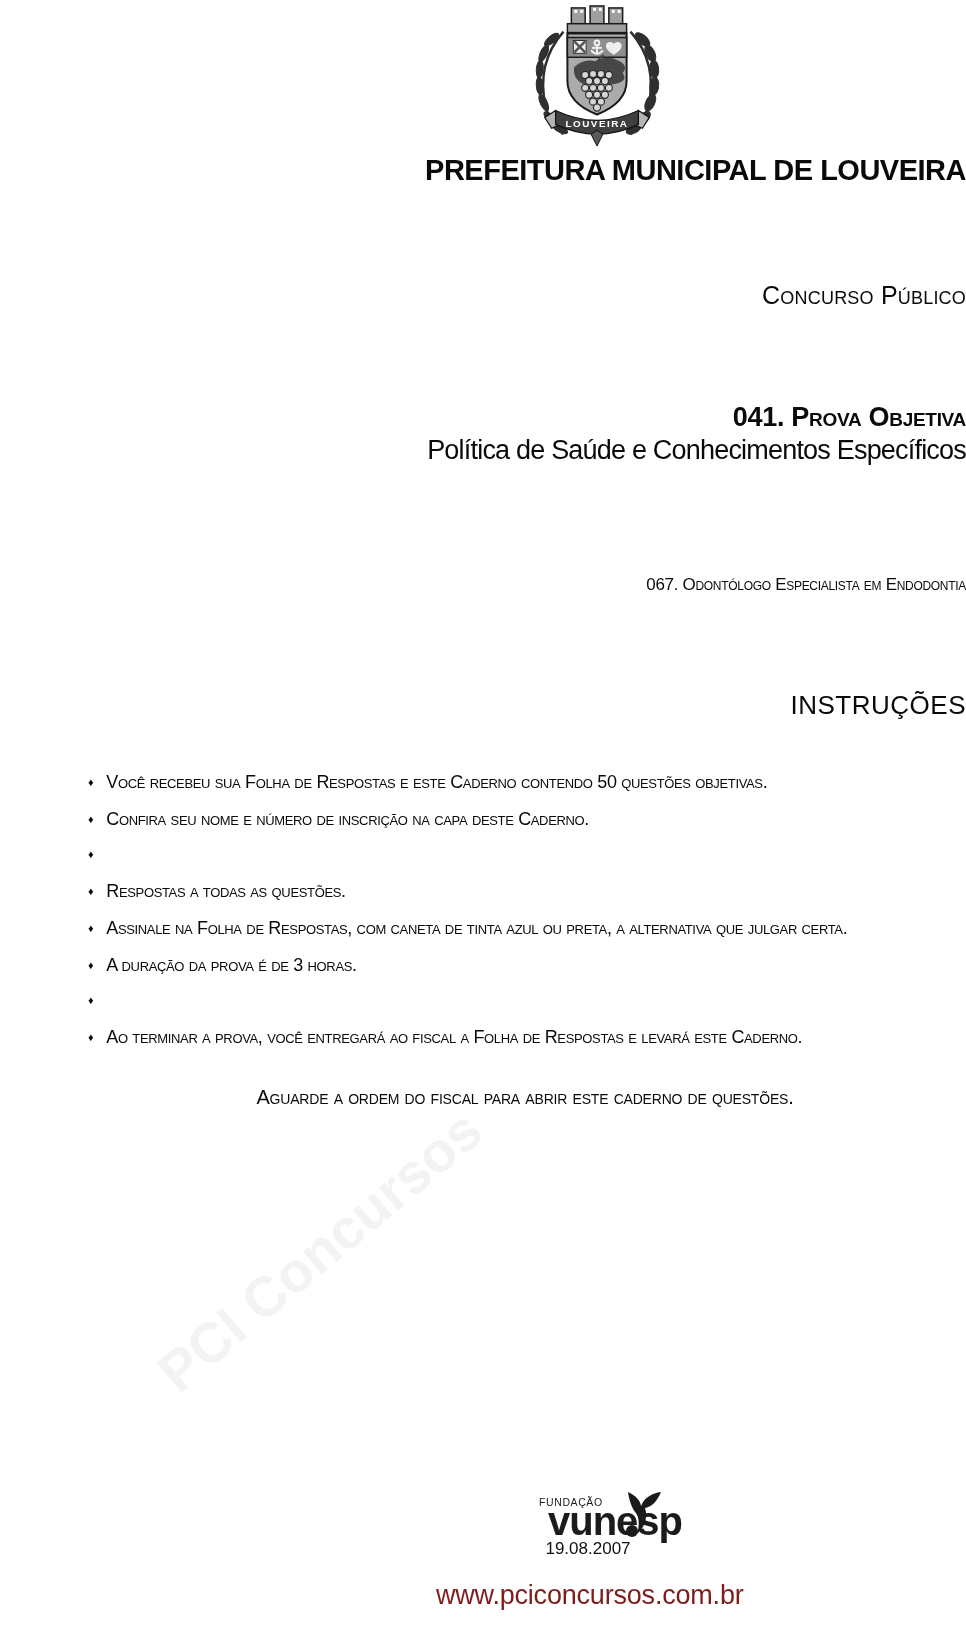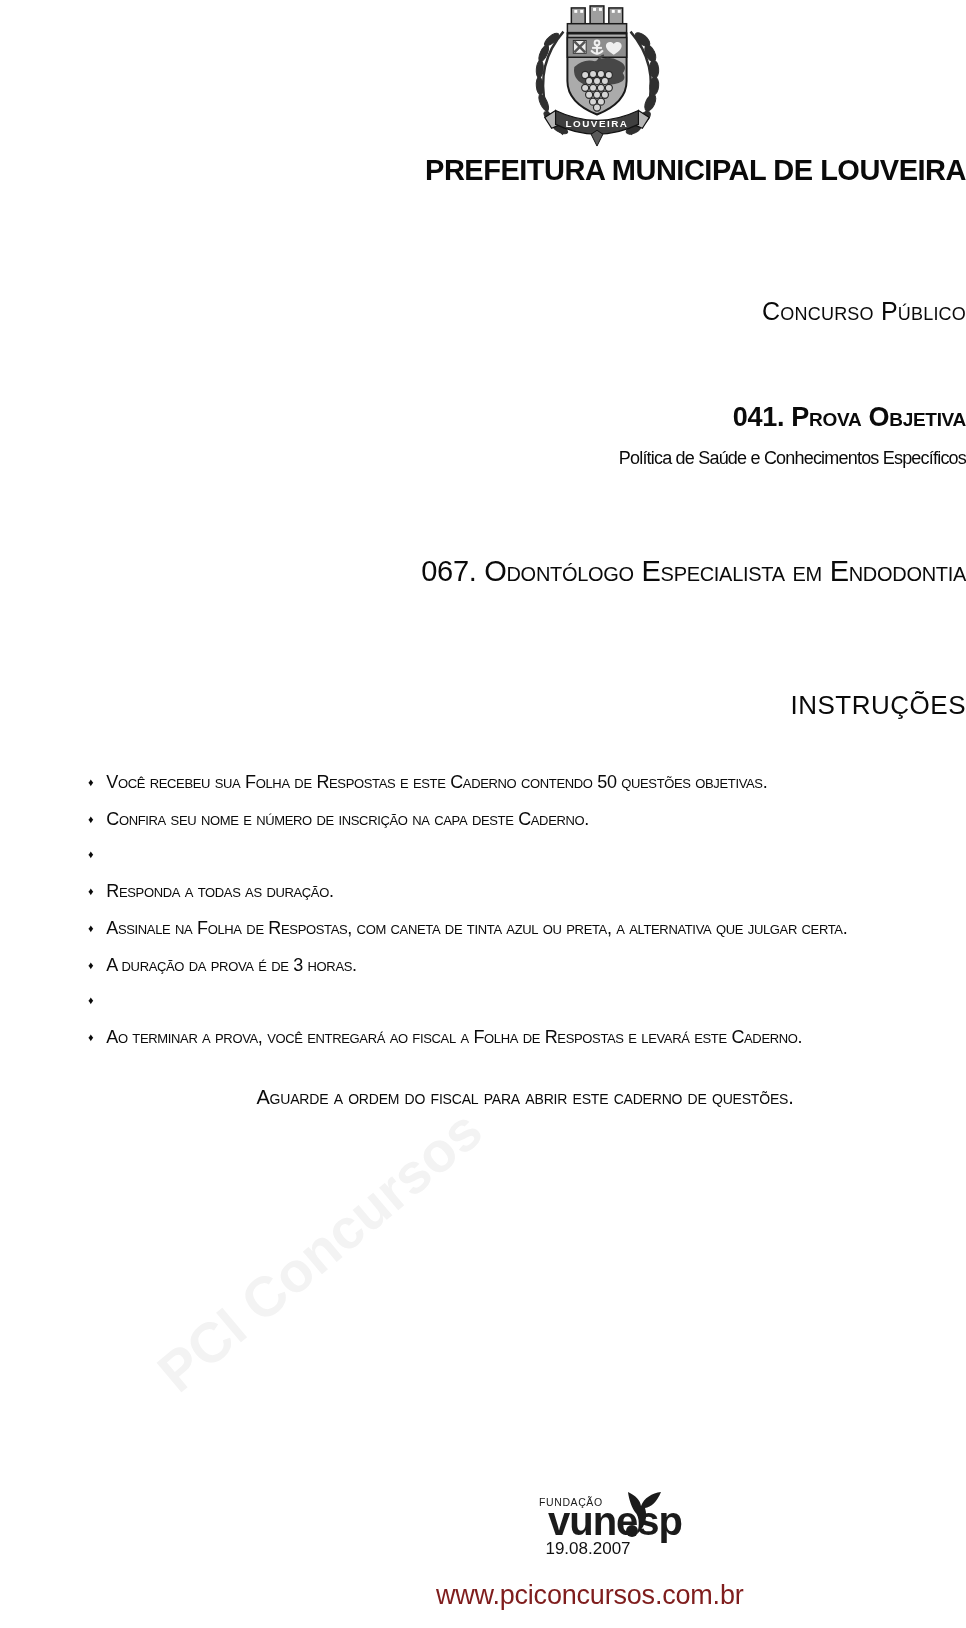--- a/index.html
+++ b/index.html
@@ -8,24 +8,24 @@
     width:966px;height:1620px;
     background:#ffffff;
     font-family:"Liberation Sans", sans-serif;
     color:#0a0a0a;
     overflow:hidden;
   }
   .center-col{position:absolute;left:176px;top:0;width:790px;height:100%;}
   .center-col > div{position:absolute;left:0;width:100%;text-align:right;}
 
   .muni-title{top:154px;font-size:29px;font-weight:bold;letter-spacing:-.5px;}
-  .exam-type{top:297px;font-size:25px;font-variant:small-caps;letter-spacing:.2px;}
+  .exam-type{top:281px;font-size:25px;font-variant:small-caps;letter-spacing:.2px;}
   .exam-code{top:402px;font-size:27px;font-weight:bold;font-variant:small-caps;letter-spacing:-.3px;}
-  .exam-subject{top:448px;font-size:18px;letter-spacing:-.8px;}
-  .job-title{top:555px;font-size:29px;font-variant:small-caps;letter-spacing:-.3px;}
+  .exam-subject{top:435px;font-size:27px;letter-spacing:-.8px;}
+  .job-title{top:575px;font-size:17px;font-variant:small-caps;letter-spacing:-.3px;}
   .instr-heading{top:690px;font-size:26px;letter-spacing:.5px;}
 
   .instructions{position:absolute;left:88px;top:772px;width:872px;}
   .instructions ul{list-style:none;margin:0;padding:0;}
   .instructions li{
     display:flex;align-items:baseline;
     margin:0 0 15px 0;white-space:nowrap;
     font-size:18px;font-variant:small-caps;letter-spacing:-.35px;line-height:20px;
   }
   .bullet{
@@ -169,21 +169,21 @@
           <span class="bullet">♦</span>
           <span>Confira seu nome e número de inscrição na capa deste Caderno.</span>
         </li>
 
         <li>
           <span class="bullet">♦</span>
         </li>
 
         <li>
           <span class="bullet">♦</span>
-          <span>Responda a todas as duração.</span>
+          <span>Respostas a todas as questões.</span>
         </li>
 
         <li>
           <span class="bullet">♦</span>
           <span>Assinale na Folha de Respostas, com caneta de tinta azul ou preta, a alternativa que julgar certa.</span>
         </li>
 
         <li>
           <span class="bullet">♦</span>
           <span>A duração da prova é de 3 horas.</span>

